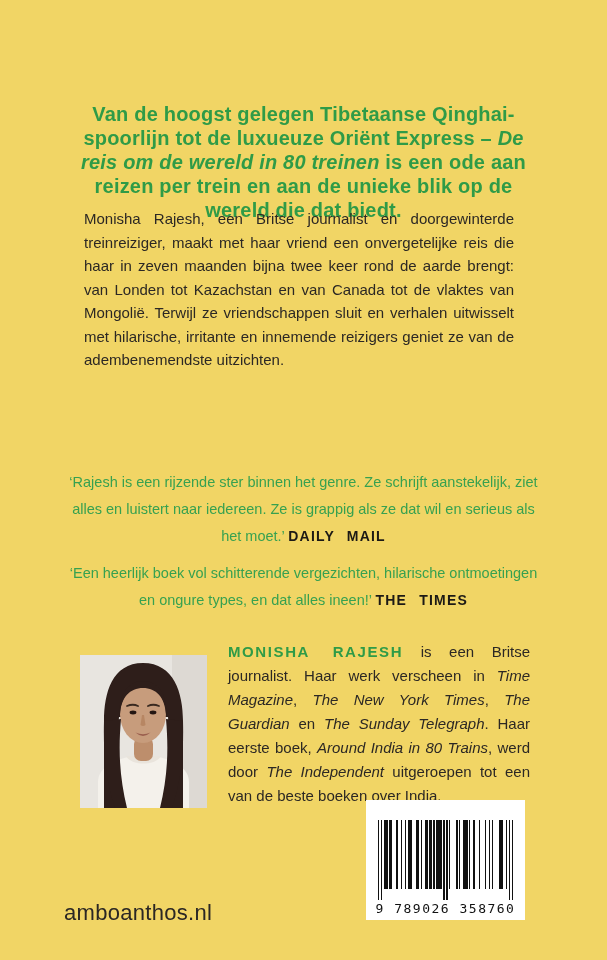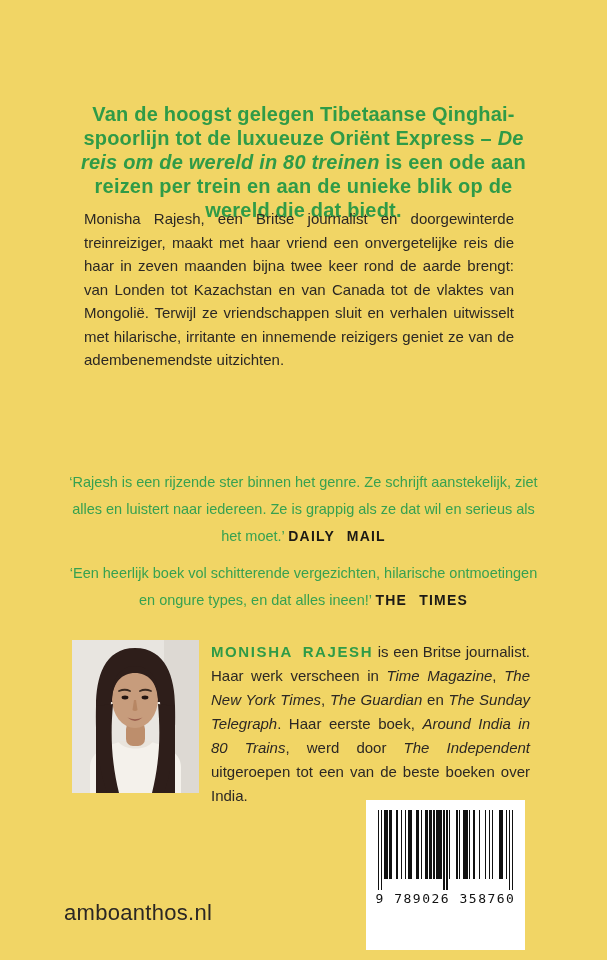--- a/index.html
+++ b/index.html
@@ -49,22 +49,22 @@
   .quote-1{top:469px;}
   .quote-2{top:560px;}
   .quote-source{
     color:var(--source-text);
     font-weight:bold;
     letter-spacing:1.2px;
     word-spacing:7px;
     font-size:14px;
   }
   .author-row{
-    position:absolute;top:640px;left:72px;right:77px;
-    display:flex;gap:12px;align-items:flex-start;
+    position:absolute;top:640px;left:80px;right:77px;
+    display:flex;gap:21px;align-items:flex-end;
   }
   .photo-frame{
     flex:0 0 127px;width:127px;height:153px;overflow:hidden;
   }
   .bio{
     flex:1;margin:0;
     text-align:justify;
     color:var(--text);
     font-size:15px;line-height:24px;
   }
@@ -75,24 +75,24 @@
     letter-spacing:1.6px;
     word-spacing:4px;
   }
   .publisher{
     position:absolute;left:64px;top:900px;
     color:var(--publisher-text);
     font-size:22px;letter-spacing:.3px;
   }
   .barcode{
     position:absolute;left:366px;top:800px;
-    width:159px;height:150px;
+    width:159px;height:120px;
     background:var(--barcode-bg);
     display:flex;flex-direction:column;align-items:center;
-    padding-top:10px;
+    padding-top:20px;
   }
   .barcode svg{display:block;}
   .barcode-number{
     margin-top:1px;
     font-family:"DejaVu Sans Mono", monospace;
     font-size:13px;
     letter-spacing:1.5px;
     color:#111;
     white-space:pre;
   }

